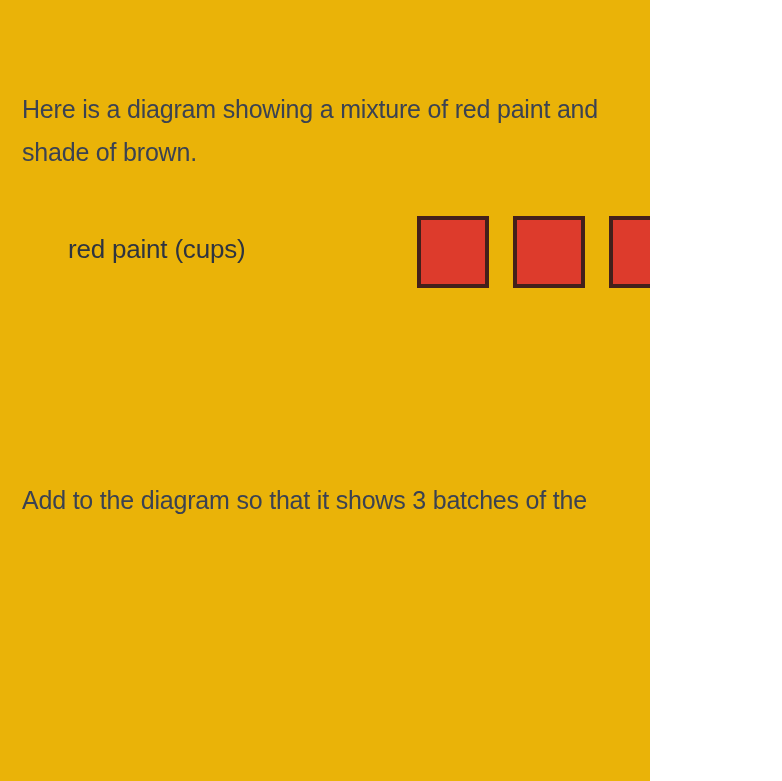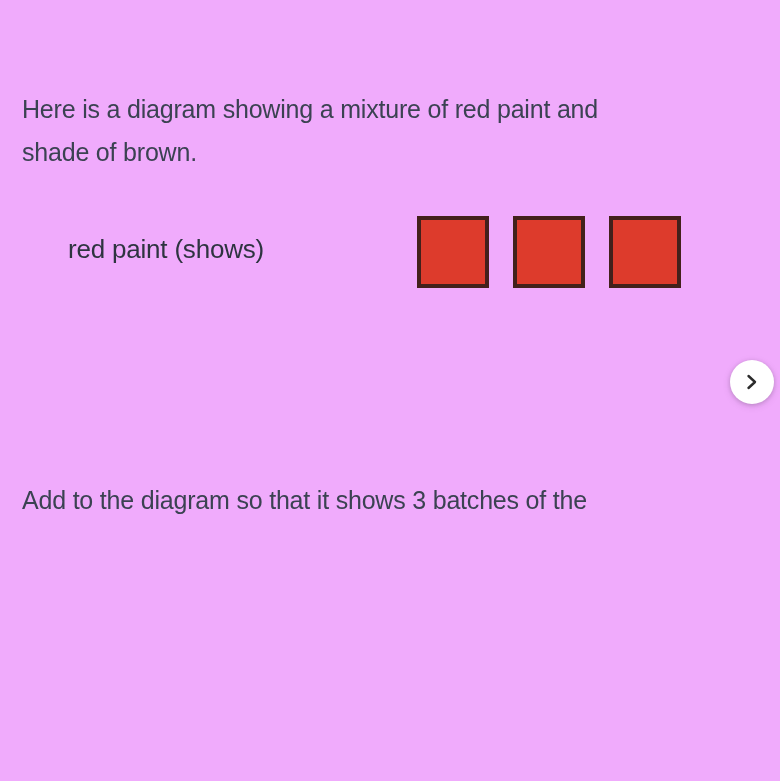--- a/index.html
+++ b/index.html
@@ -12,23 +12,23 @@
     background: #ffffff;
     font-family: "Liberation Sans", sans-serif;
     overflow: hidden;
     position: relative;
   }
 
   #screen {
     position: absolute;
     left: 0;
     top: 0;
-    width: 780px;
+    width: 650px;
     height: 781px;
-    background: #f0abfc;
+    background: #eab308;
     overflow: hidden;
   }
 
   
   .prompt-block {
     position: absolute;
     left: 22px;
     top: 88px;
     width: 1100px;       
     white-space: nowrap;
@@ -139,21 +139,21 @@
 <div id="screen">
 
   <div class="prompt-block">
     <span class="prompt-line">Here is a diagram showing a mixture of red paint and</span>
     <span class="prompt-line">shade of brown.</span>
   </div>
 
   <div class="diagram">
 
     <div class="diagram-row">
-      <span class="row-label row-label-red">red paint (shows)</span>
+      <span class="row-label row-label-red">red paint (cups)</span>
       <div class="cell-track cell-track-red">
         <div class="paint-cell red" style="left:0px;"></div>
         <div class="paint-cell red" style="left:96px;"></div>
         <div class="paint-cell red" style="left:192px;"></div>
       </div>
     </div>
 
 
   </div>
 

